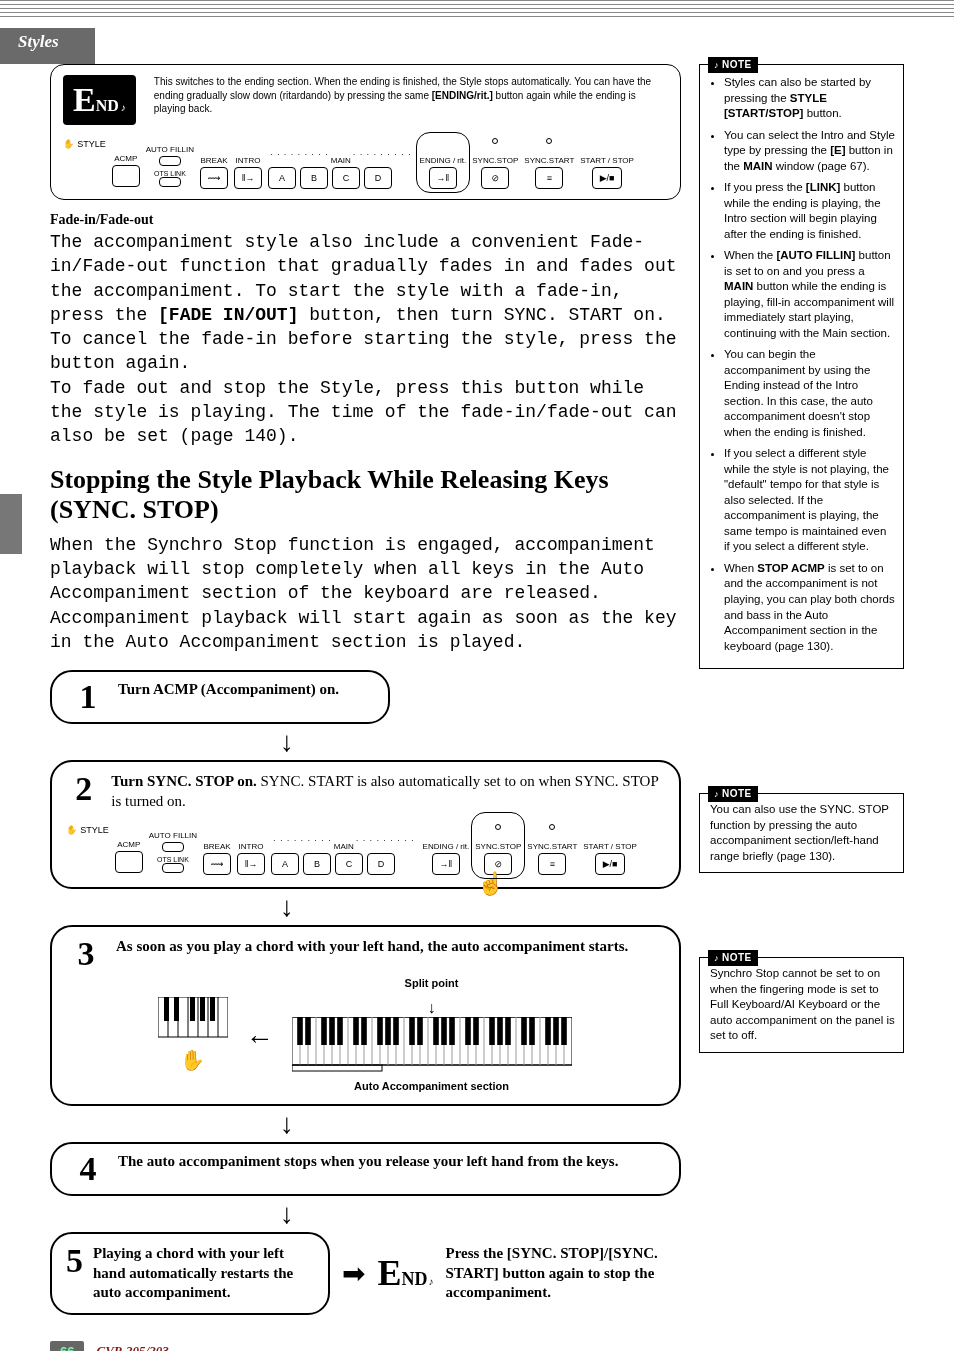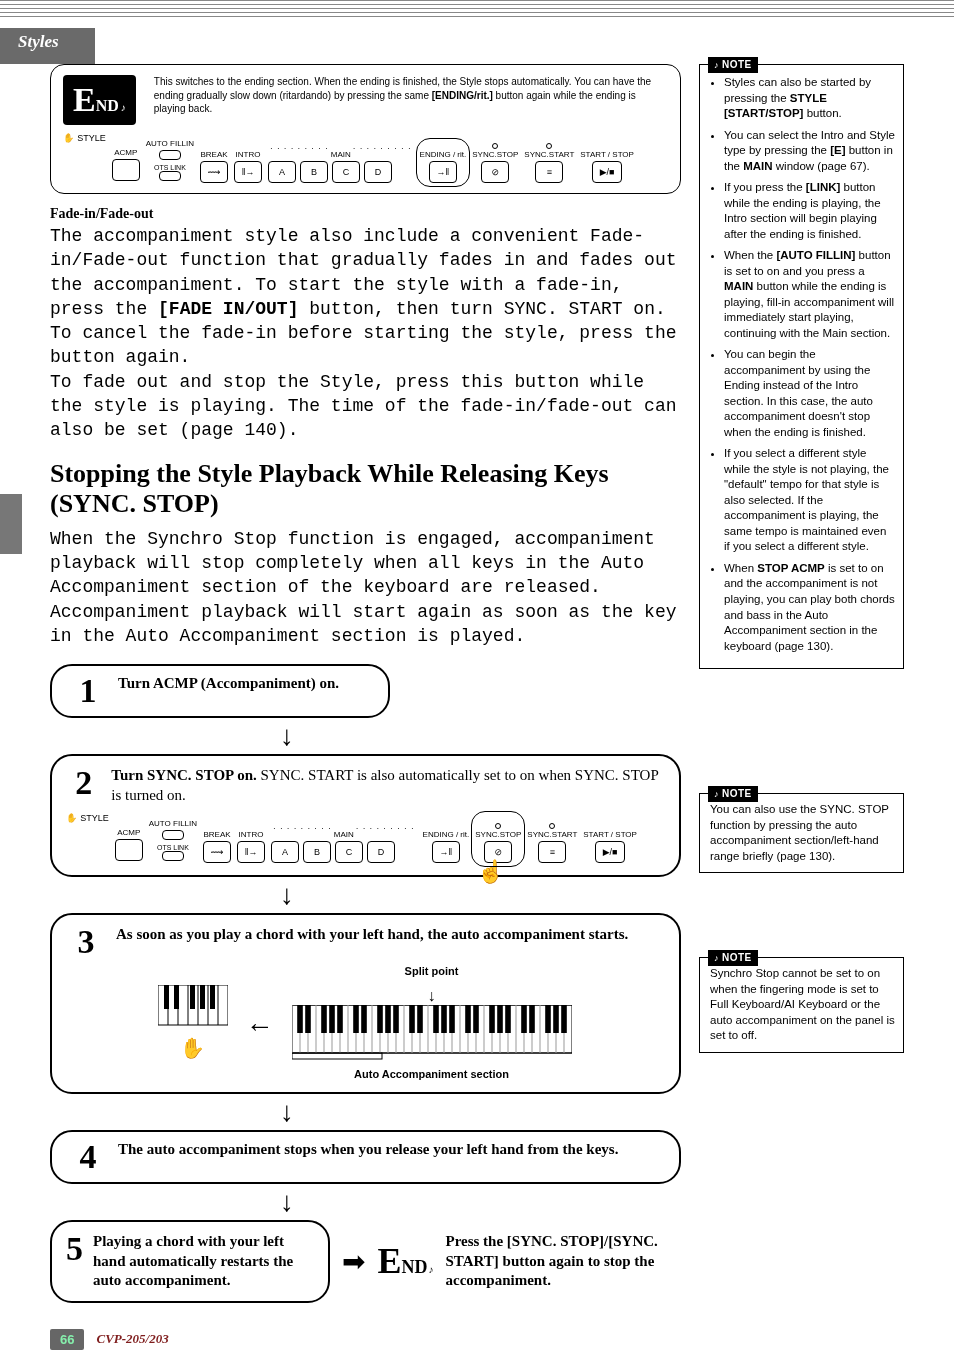--- a/index.html
+++ b/index.html
@@ -65,21 +65,21 @@
   .style-row {
     margin-top: 8px;
     border-top: 0;
     font-size: 8px;
     display: flex;
     gap: 6px;
     align-items: flex-end;
   }
   .style-label { font-size: 9px; display:flex; align-items:center; gap:3px; margin-bottom:40px;}
   .btn-group { text-align: center; }
-  .btn-lbl { font-size: 8px; margin-bottom: 2px; white-space: nowrap; }
+  .btn-lbl { font-size: 8px; margin-bottom: 2px; white-space: nowrap; margin-top: 12px; }
   .btn {
     width: 28px; height: 22px;
     border: 1px solid #000;
     border-radius: 4px;
     background: #fff;
     display: inline-flex; align-items: center; justify-content: center;
     font-size: 9px;
   }
   .btn.small { width: 22px; height: 10px; }
   .btn.wide { width: 30px; }

